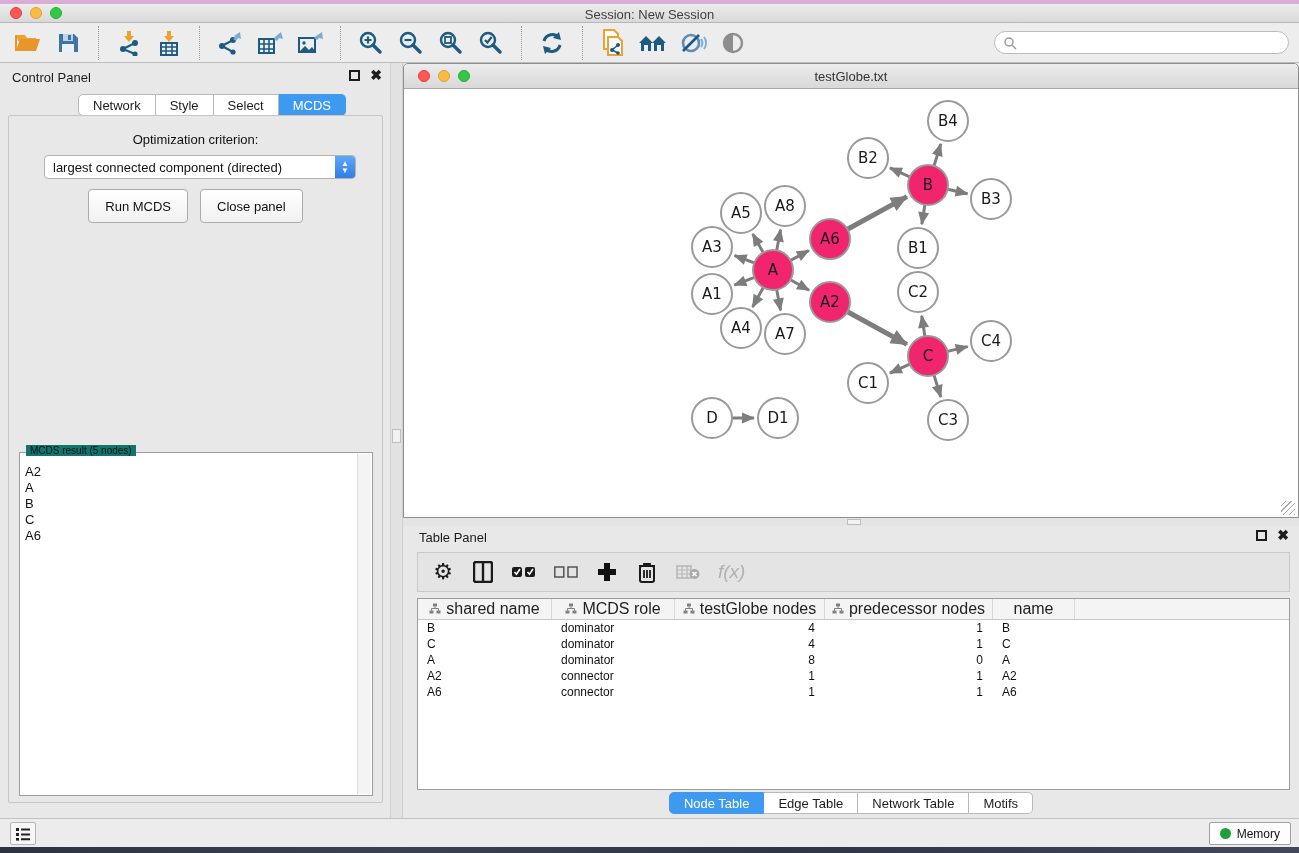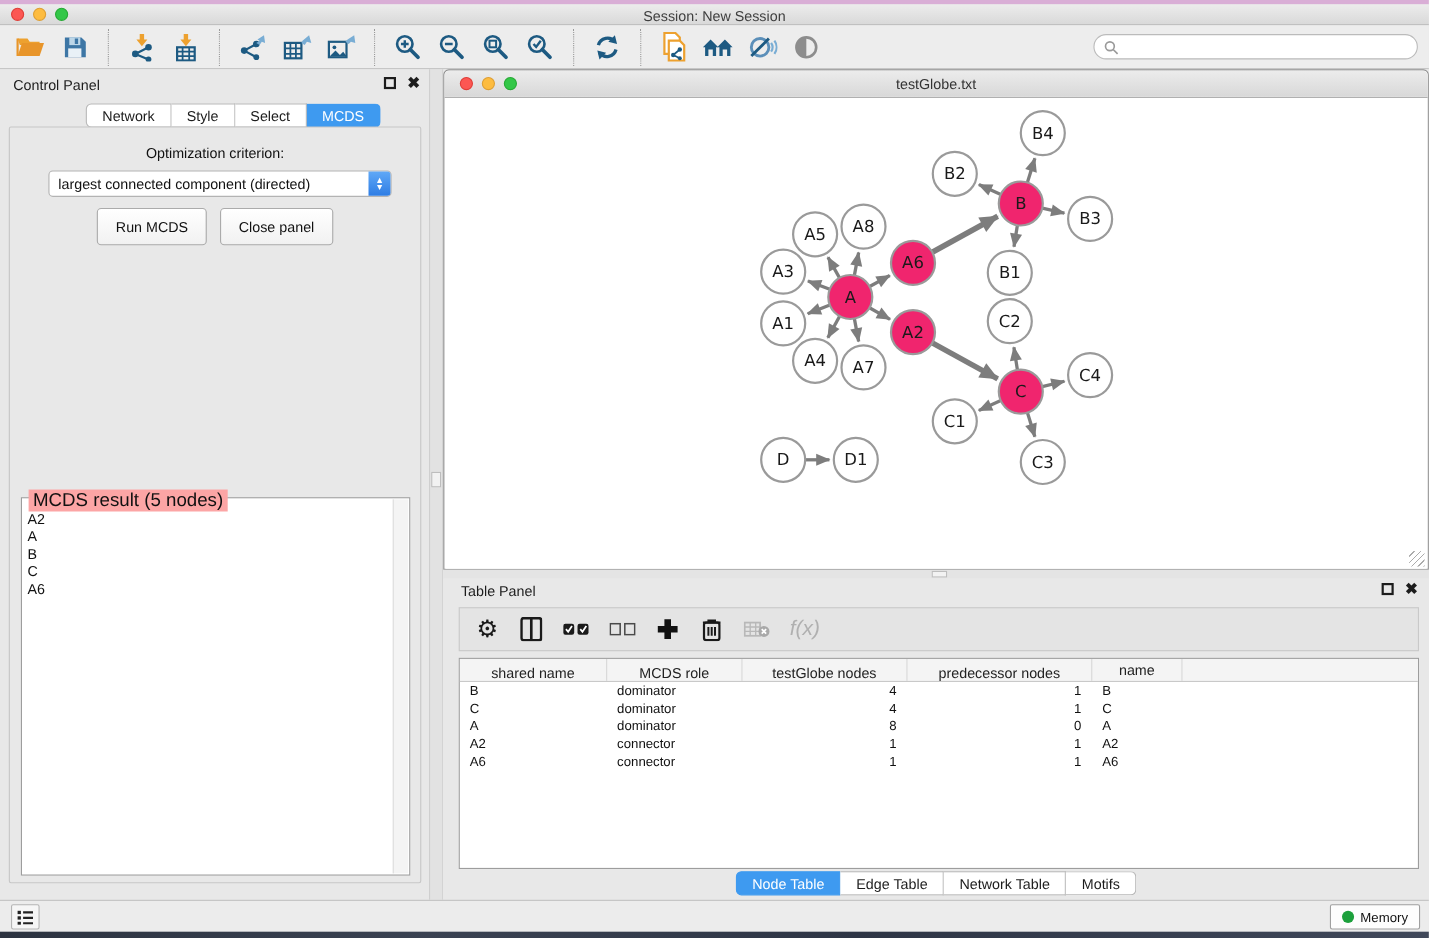--- a/index.html
+++ b/index.html
@@ -60,22 +60,22 @@
   .combo-text { flex:1; font-size:13px; padding-left:8px; color:#111; white-space:nowrap; overflow:hidden; }
   .combo-step { width:20px; height:22px; margin-right:0px; background:linear-gradient(#5fa8f7,#2e7de4);
     border-radius:0 3px 3px 0; display:flex; flex-direction:column; align-items:center; justify-content:center; color:#fff; }
   .combo-step span { font-size:8px; line-height:7px; }
   .btn-row { position:absolute; left:0; right:0; top:73px; display:flex; justify-content:center; gap:12px; }
   .push-btn { height:23px; padding:16px 16px; font-size:13px; color:#111;
     background:linear-gradient(#ffffff,#f1f1f1); border:1px solid #ababab; border-radius:4px;
     display:flex; align-items:center; }
   .result-box { position:absolute; left:10px; right:9px; top:336px; height:344px;
     border:1px solid #9d9d9d; background:#fff; }
-  .result-legend { position:absolute; left:6px; top:-8px; background:#fca5a5; padding:0 4px;
-    font-size:17px; color:#111; }
+  .result-legend { position:absolute; left:6px; top:-8px; background:#0f766e; padding:0 4px;
+    font-size:10px; color:#111; }
   .result-list { position:absolute; inset:1px 15px 1px 1px; padding:10px 0 0 4px;
     font-size:13px; color:#111; line-height:16px; overflow:hidden; }
   .result-scroll { position:absolute; right:1px; top:1px; bottom:1px; width:14px;
     background:#f4f4f4; border-left:1px solid #ddd; }
 
   
   .net-window { position:absolute; left:0; top:0; width:896px; height:455px;
     border:1px solid #8e8e8e; border-radius:5px 5px 0 0; background:#fff; }
   .net-titlebar { position:absolute; left:0; top:0; right:0; height:25px;
     background:linear-gradient(#ececec,#d8d8d8); border-bottom:1px solid #a8a8a8;
@@ -93,22 +93,22 @@
   .table-panel { position:absolute; left:0; top:463px; width:896px; height:292px; background:#e8e8e8; }
   .tp-head { position:absolute; left:16px; top:4px; font-size:13px; color:#1c1c1c; }
   .tp-icons { position:absolute; right:10px; top:4px; display:flex; gap:10px; align-items:center; }
   .tp-toolbar { position:absolute; left:14px; right:9px; top:26px; height:40px; background:#e4e4e4;
     border:1px solid #c9c9c9; display:flex; align-items:center; gap:18px; padding-left:14px; }
   .tp-tool { display:flex; align-items:center; justify-content:center; min-width:22px; height:28px; }
   .fx { font-family:Liberation Sans, sans-serif; font-style:italic; font-size:19px; color:#b0b0b0; }
   .dtable { position:absolute; left:14px; right:9px; top:72px; height:192px; background:#fff;
     border:1px solid #9d9d9d; overflow:hidden; }
   .thead { display:flex; height:21px; background:#f4f4f4; border-bottom:1px solid #c9c9c9; }
-  .th { display:flex; align-items:center; justify-content:center; gap:5px; font-size:13px;
-    color:#222; border-right:1px solid #d8d8d8; height:100%;flex-direction:column; }
+  .th { display:flex; align-items:center; justify-content:center; gap:5px; font-size:16px;
+    color:#222; border-right:1px solid #d8d8d8; height:100%; }
   .trow { display:flex; height:16px; align-items:center; }
   .td { font-size:12px; color:#111; padding-left:9px; white-space:nowrap; overflow:hidden; }
   .td.num { text-align:right; padding-right:10px; padding-left:0; }
   .tp-tabs { position:absolute; left:0; right:0; top:266px; display:flex; justify-content:center; }
 
   
   .statusbar { position:absolute; left:0; top:818px; width:1299px; height:29px; background:#ececec;
     border-top:1px solid #c2c2c2; }
   .list-btn { position:absolute; left:10px; top:3px; width:26px; height:23px; background:#f6f6f6;
     border:1px solid #b5b5b5; border-radius:2px; display:flex; align-items:center; justify-content:center; }

